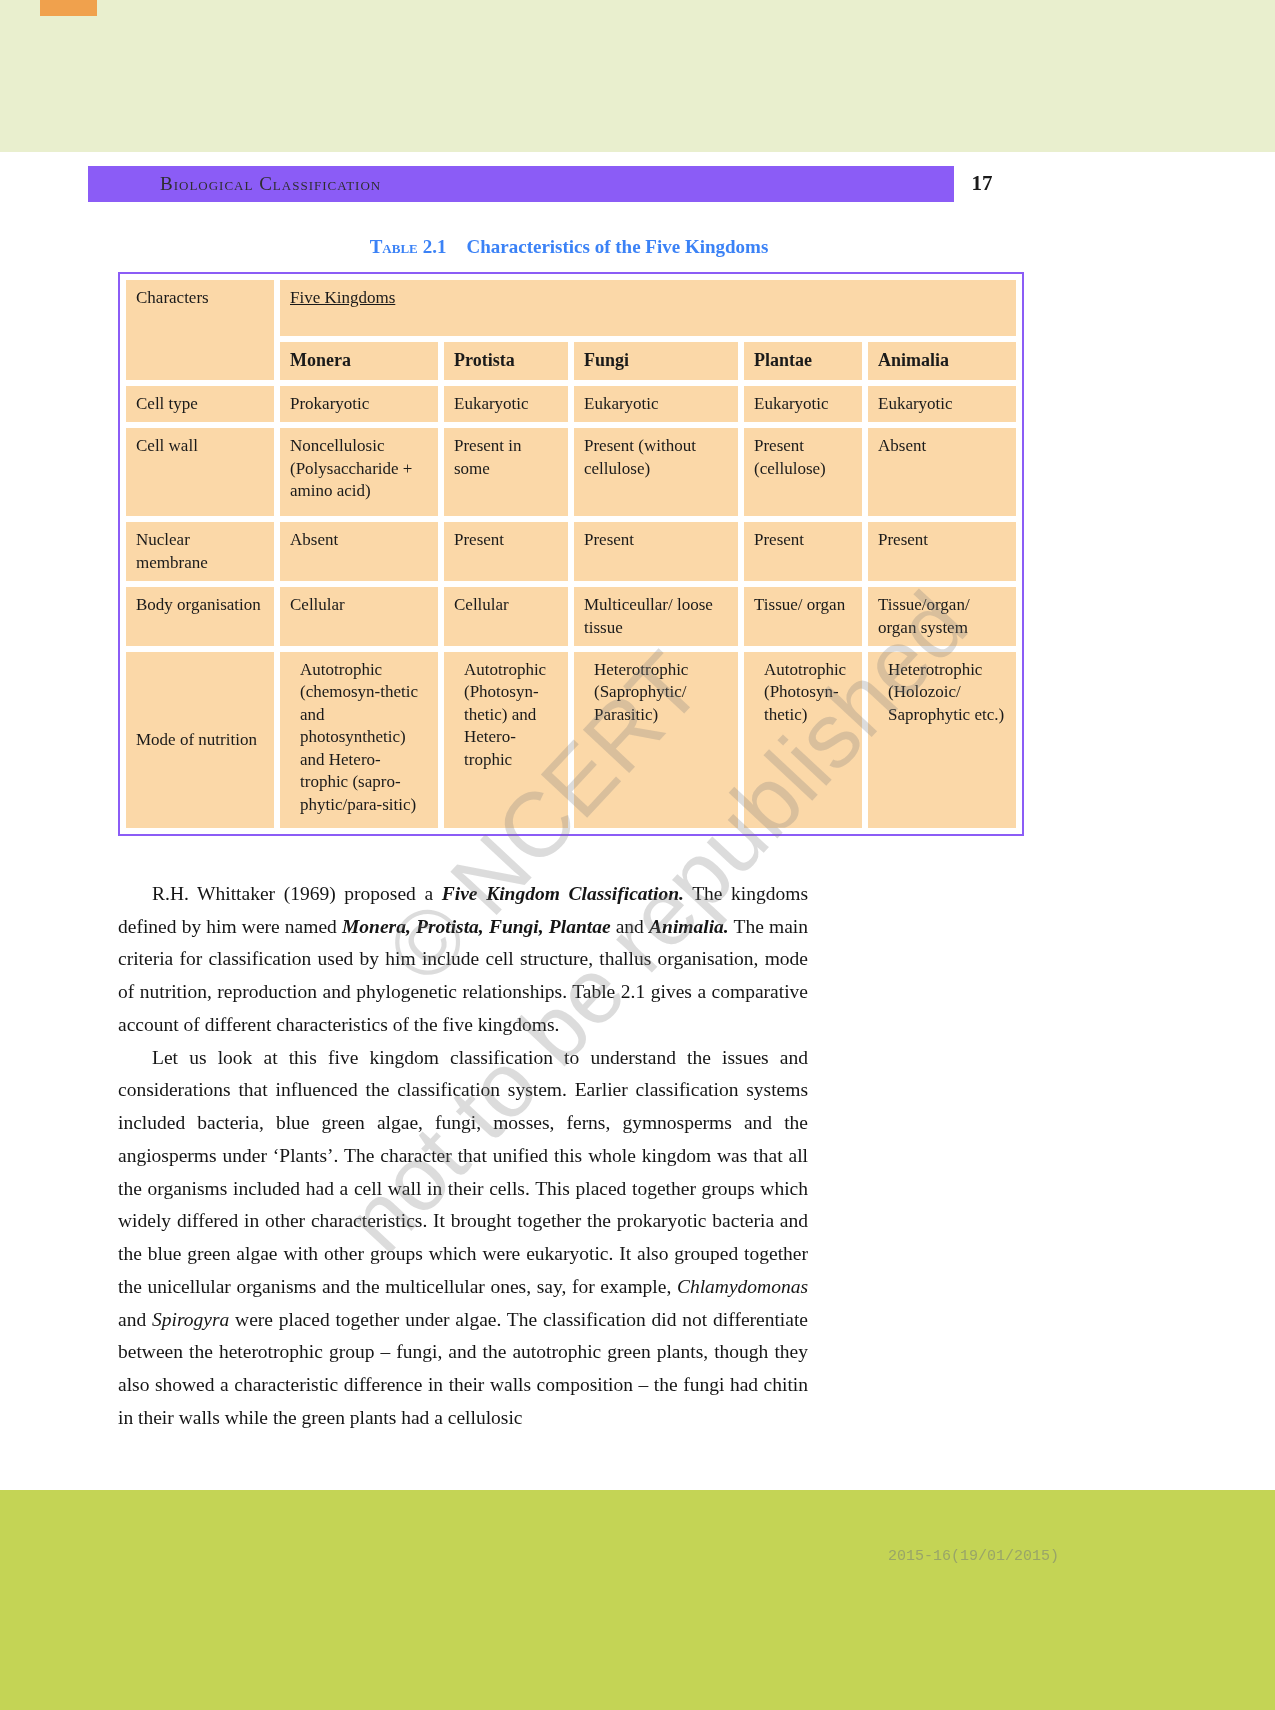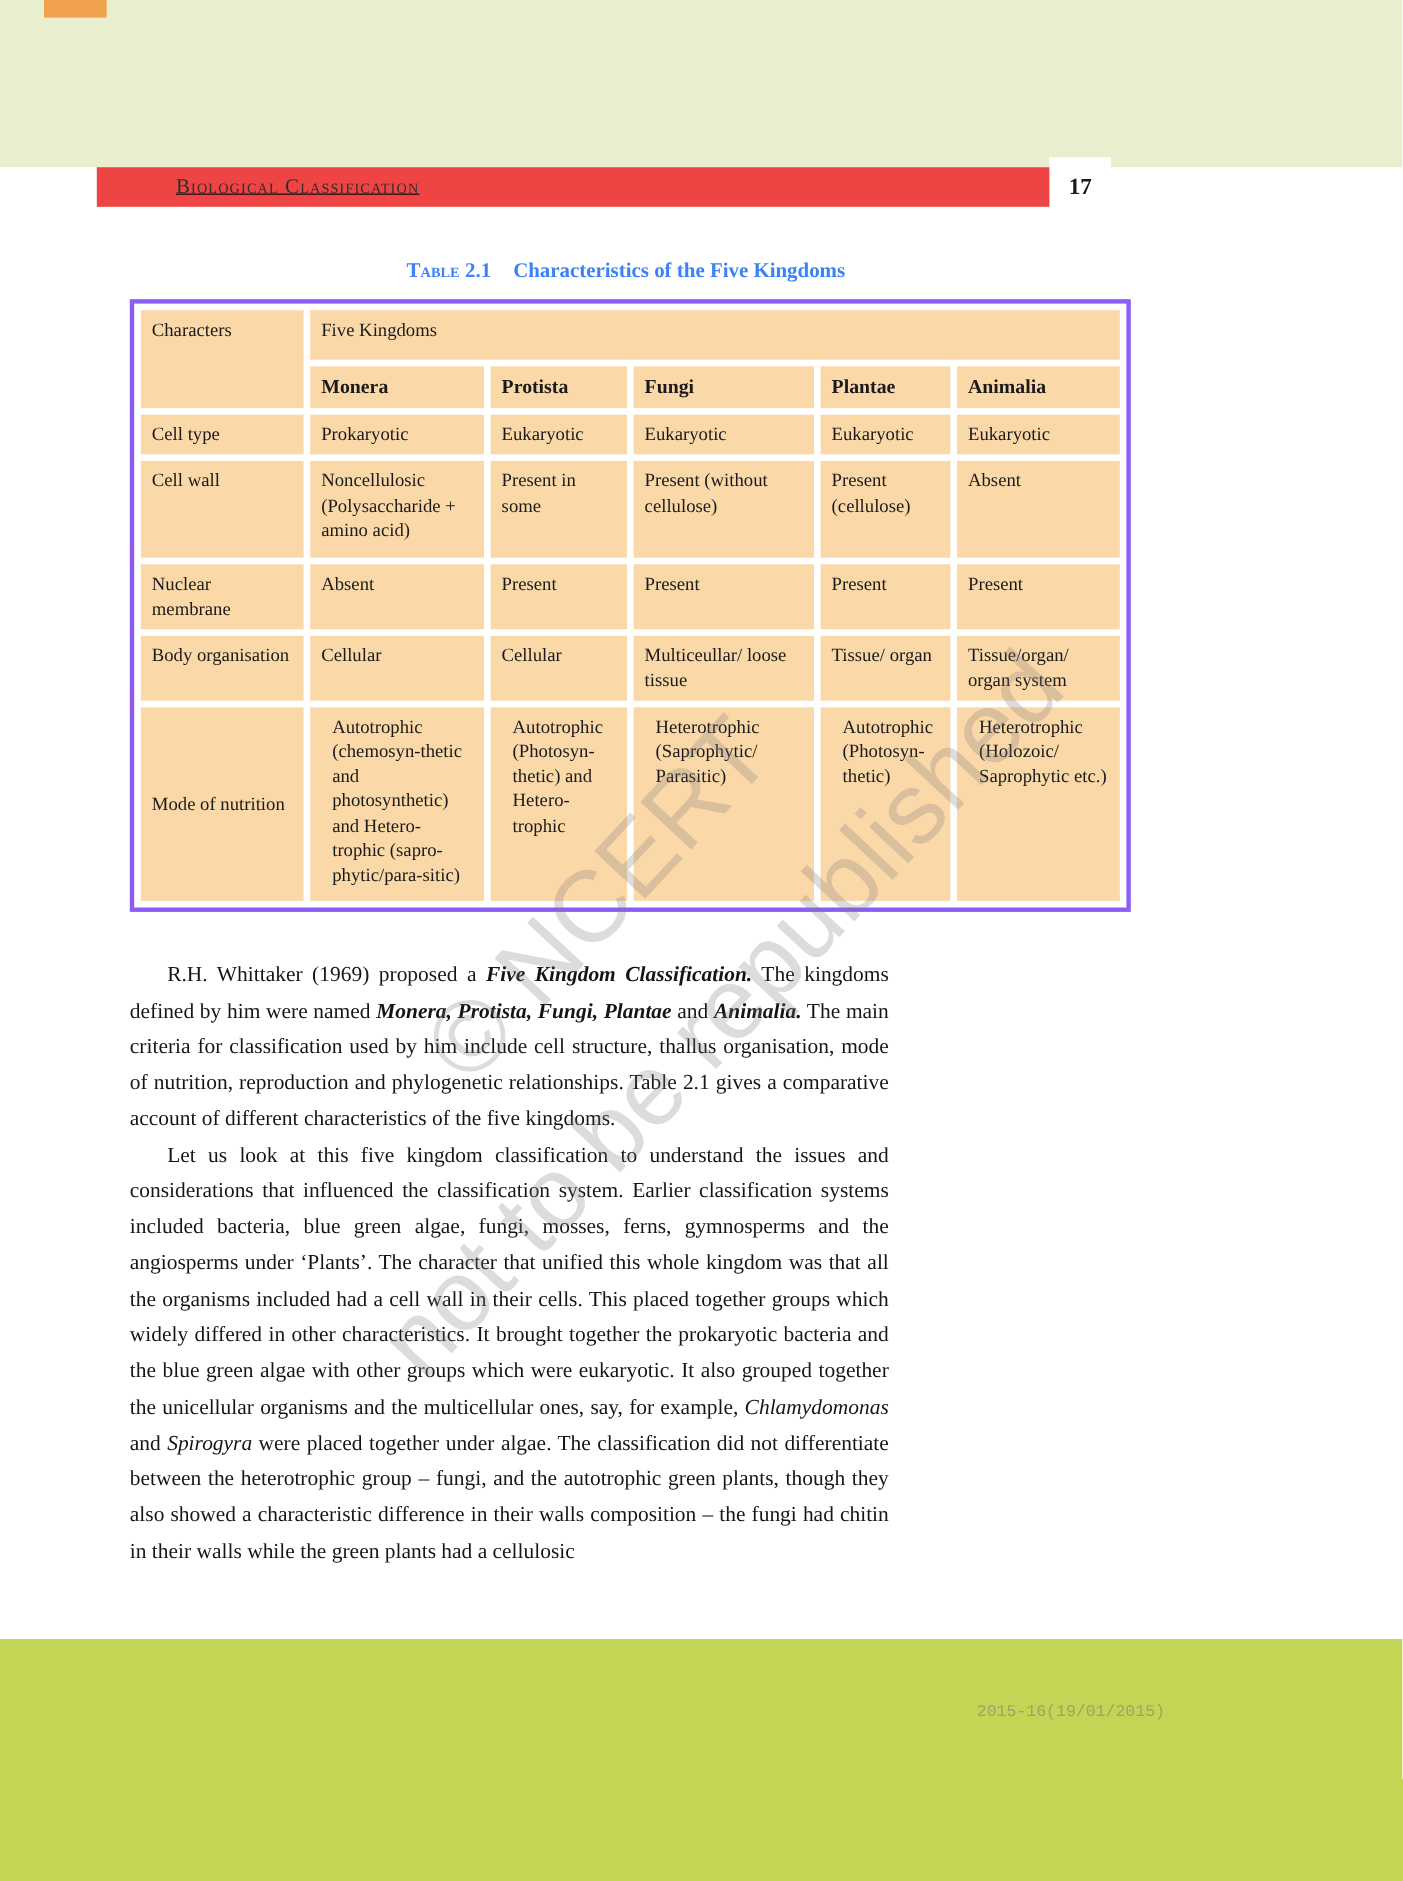--- a/index.html
+++ b/index.html
@@ -5,39 +5,39 @@
   * { margin:0; padding:0; box-sizing:border-box; }
   html,body { width:1275px; }
   body { font-family:"Liberation Serif", serif; background:#ffffff; }
   .page { position:relative; width:1275px; height:1710px; background:#ffffff; overflow:hidden; }
 
   
   .top-band { position:absolute; top:0; left:0; width:1275px; height:152px; background:#e9efce; }
   .orange-tab { position:absolute; top:0; left:40px; width:57px; height:16px; background:#f0a14d; }
 
   
-  .header-bar { position:absolute; top:152px; left:88px; width:922px; height:36px; background:#ef4444; display:flex; align-items:center;text-decoration:underline; }
+  .header-bar { position:absolute; top:166px; left:88px; width:922px; height:36px; background:#8b5cf6; display:flex; align-items:center; }
   .header-title { margin-left:72px; font-variant:small-caps; letter-spacing:1px; font-size:19px; color:#2e2e2e; }
   .pagenum-box { position:absolute; right:0; top:-9px; width:56px; height:53px; background:#ffffff; display:flex; align-items:center; justify-content:center; }
   .pagenum { font-weight:bold; font-size:21px; color:#1a1a1a; }
 
   
   .content { position:absolute; left:118px; top:236px; width:902px; }
 
   .caption { text-align:center; font-size:19px; color:#3b82f6; margin-bottom:14px; }
   .cap-label { font-variant:small-caps; font-weight:bold; }
   .cap-num { font-weight:bold; margin-left:5px; }
   .cap-gap { display:inline-block; width:20px; }
   .cap-title { font-weight:bold; }
 
   
-  table.kingdoms { width:902px; border-collapse:separate; border-spacing:6px; table-layout:fixed; background:#ffffff; border:4px solid #8b5cf6; }
+  table.kingdoms { width:902px; border-collapse:separate; border-spacing:6px; table-layout:fixed; background:#ffffff; border:2px solid #8b5cf6; }
   table.kingdoms th, table.kingdoms td { background:#fbd8a8; vertical-align:top; padding:7px 10px; font-size:17px; line-height:1.32; color:#1a1a1a; text-align:left; font-weight:normal; }
   th.corner { font-weight:bold; font-size:18px; vertical-align:middle; }
-  th.group { font-weight:bold; font-size:18px; text-align:center; vertical-align:middle; height:45px; }
+  th.group { font-weight:bold; font-size:18px; text-align:center; vertical-align:middle; height:56px;text-decoration:underline; }
   tr.hr2 th { font-weight:bold; font-size:18px; vertical-align:middle; height:36px; }
   tr.r-celltype td, tr.r-celltype th.rowlabel { height:34px; }
   tr.r-cellwall td, tr.r-cellwall th.rowlabel { height:88px; }
   tr.r-nuclear td, tr.r-nuclear th.rowlabel { height:42px; }
   tr.r-body td, tr.r-body th.rowlabel { height:48px; }
   tr.r-mode td { height:176px;padding-left:20px; }
   tr.r-mode th.rowlabel { vertical-align:middle; }
 
   
   .bodytext { margin-top:42px; width:690px; font-size:19.5px; line-height:1.68; text-align:justify; color:#151515; }

